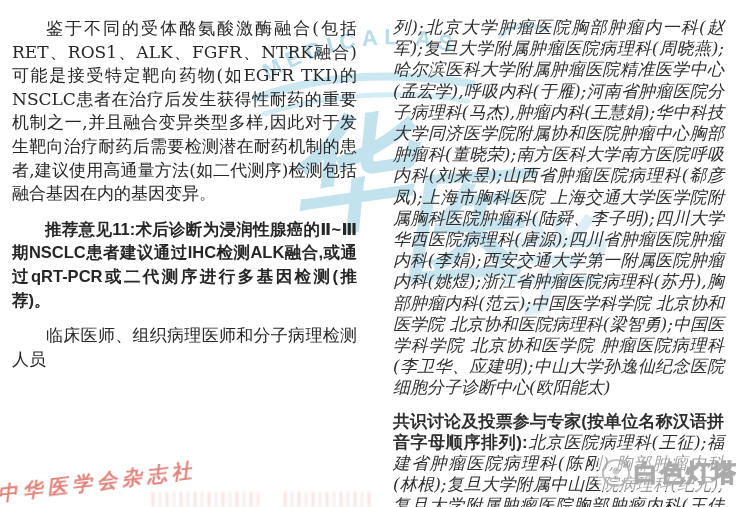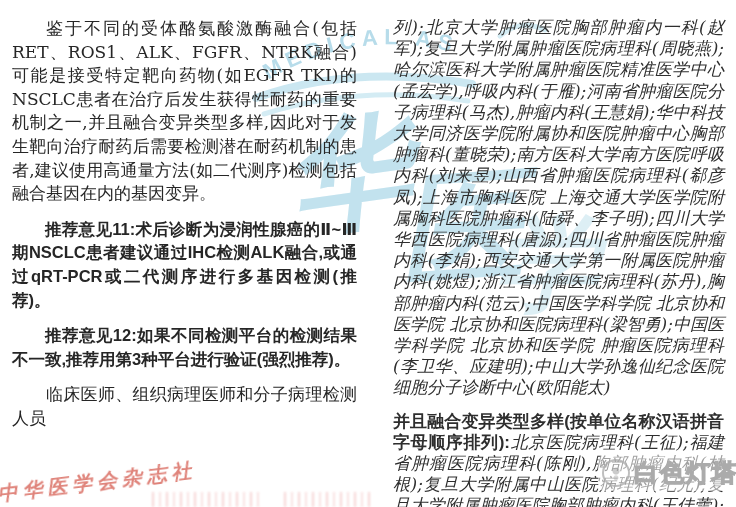--- a/index.html
+++ b/index.html
@@ -64,27 +64,26 @@
     <textPath href="#arcpath">MEDICAL ASS</textPath>
   </text>
 </svg>
 <span class="seal-char" style="left:286px;top:92px;font-size:124px;transform:rotate(-8deg);">华</span>
 <span class="seal-char" style="left:400px;top:148px;font-size:122px;transform:rotate(-4deg);opacity:.9;">医</span>
 <span class="seal-char" style="left:494px;top:196px;font-size:104px;opacity:.55;">学</span>
 
 <div class="col col-left">
   <p class="indent">鉴于不同的受体酪氨酸激酶融合(包括RET、ROS1、ALK、FGFR、NTRK融合)可能是接受特定靶向药物(如EGFR TKI)的NSCLC患者在治疗后发生获得性耐药的重要机制之一,并且融合变异类型多样,因此对于发生靶向治疗耐药后需要检测潜在耐药机制的患者,建议使用高通量方法(如二代测序)检测包括融合基因在内的基因变异。</p>
   <p class="indent bold-seg">推荐意见11:术后诊断为浸润性腺癌的Ⅱ~Ⅲ期NSCLC患者建议通过IHC检测ALK融合,或通过qRT-PCR或二代测序进行多基因检测(推荐)。</p>
-  <p class="indent bold-seg">推荐意见12:如果不同检测平台的检测结果不一致,推荐用第3种平台进行验证(强烈推荐)。</p>
   <p class="indent">临床医师、组织病理医师和分子病理检测人员</p>
 </div>
 
 <div class="col col-right">
   <p>列);北京大学肿瘤医院胸部肿瘤内一科(赵军);复旦大学附属肿瘤医院病理科(周晓燕);哈尔滨医科大学附属肿瘤医院精准医学中心(孟宏学),呼吸内科(于雁);河南省肿瘤医院分子病理科(马杰),肿瘤内科(王慧娟);华中科技大学同济医学院附属协和医院肿瘤中心胸部肿瘤科(董晓荣);南方医科大学南方医院呼吸内科(刘来昱);山西省肿瘤医院病理科(郗彦凤);上海市胸科医院 上海交通大学医学院附属胸科医院肿瘤科(陆舜、李子明);四川大学华西医院病理科(唐源);四川省肿瘤医院肿瘤内科(李娟);西安交通大学第一附属医院肿瘤内科(姚煜);浙江省肿瘤医院病理科(苏丹),胸部肿瘤内科(范云);中国医学科学院 北京协和医学院 北京协和医院病理科(梁智勇);中国医学科学院 北京协和医学院 肿瘤医院病理科(李卫华、应建明);中山大学孙逸仙纪念医院细胞分子诊断中心(欧阳能太)</p>
-  <p class="voting-para"><span class="bold-seg">并且融合变异类型多样</span><span class="bold-seg">(按单位名称汉语拼音字母顺序排列):</span><span>北京医院病理科(王征);福建省肿瘤医院病理科(陈刚),胸部肿瘤内科(林根);复旦大学附属中山医院病理科(纪元);复旦大学附属肿瘤医院胸部肿瘤内科(王佳蕾);广东省人民医院病理科(崔倩);广州医科大学附属肿瘤医院胸外科(周明);河南省人民医院病理科(徐紫光),肿瘤中心(仓顺东);河南省肿瘤医院分子病理科(魏冰);湖北省肿瘤医院病理科(岳君秋);吉林大学第一医院病理科(段秀梅);江苏省人民医院病理科(张智弘);江苏省肿瘤</span></p>
+  <p class="voting-para"><span class="bold-seg">共识讨论及投票参与专家</span><span class="bold-seg">(按单位名称汉语拼音字母顺序排列):</span><span>北京医院病理科(王征);福建省肿瘤医院病理科(陈刚),胸部肿瘤内科(林根);复旦大学附属中山医院病理科(纪元);复旦大学附属肿瘤医院胸部肿瘤内科(王佳蕾);广东省人民医院病理科(崔倩);广州医科大学附属肿瘤医院胸外科(周明);河南省人民医院病理科(徐紫光),肿瘤中心(仓顺东);河南省肿瘤医院分子病理科(魏冰);湖北省肿瘤医院病理科(岳君秋);吉林大学第一医院病理科(段秀梅);江苏省人民医院病理科(张智弘);江苏省肿瘤</span></p>
 </div>
 
 <div class="wm-red">中华医学会杂志社</div>
 
 <div class="wm-gray">
   <span class="lh-circle"></span>
   <span class="lh-text">白色灯塔</span>
 </div>
 
 <div class="wm-pink a"></div>

